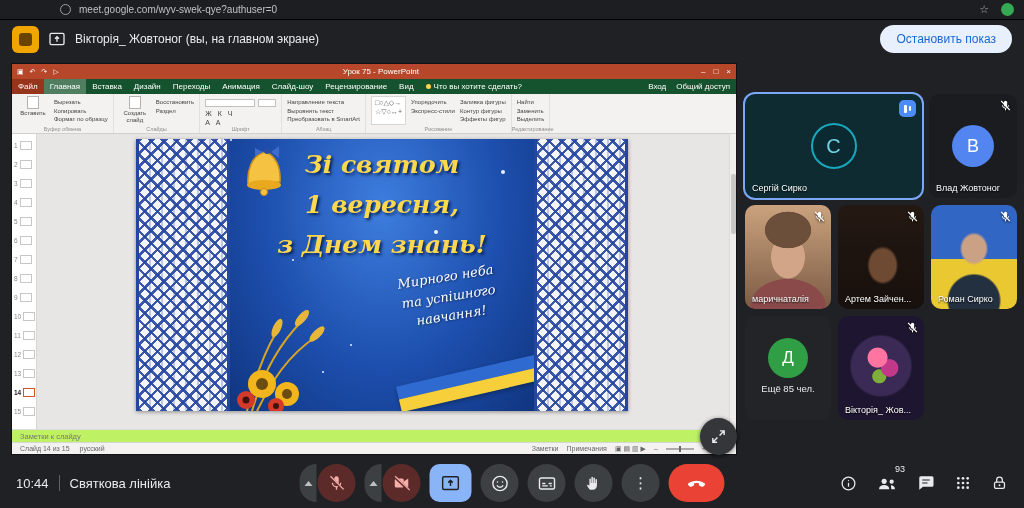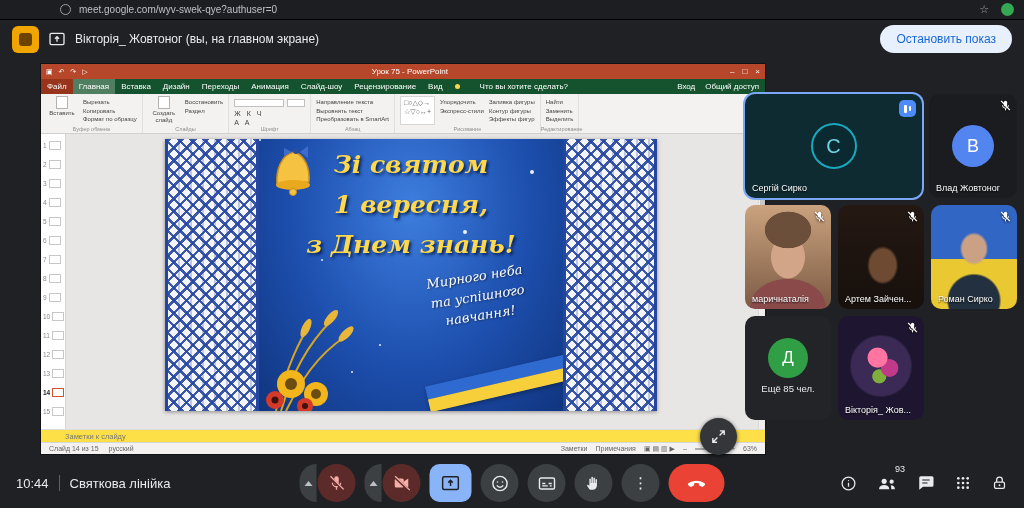--- a/index.html
+++ b/index.html
@@ -16,32 +16,32 @@
   .profile-avatar { width:13px; height:13px; border-radius:50%; background:#34a853; }
 
   
   .share-banner { position:absolute; top:20px; left:0; width:100%; height:38px; display:flex; align-items:center; padding:0 12px; gap:10px; }
   .favicon { width:27px; height:27px; border-radius:6px; background:#f0a500; display:flex; align-items:center; justify-content:center; }
   .favicon .inner { width:13px; height:13px; border-radius:3px; background:#6b4300; }
   .banner-text { color:#e8eaed; font-size:12px; }
   .stop-btn { margin-left:auto; background:#e8f0fe; color:#1967d2; border:none; border-radius:16px; padding:7px 16px; font-size:12px; font-family:inherit; cursor:pointer; }
 
   
-  .ppt { position:absolute; left:12px; top:64px; width:724px; height:390px; background:#e8e6e5; box-shadow:0 0 0 1px rgba(0,0,0,.45); font-family:"Liberation Sans",sans-serif;margin-left:29px; }
+  .ppt { position:absolute; left:12px; top:64px; width:724px; height:390px; background:#e8e6e5; box-shadow:0 0 0 1px rgba(0,0,0,.45); font-family:"Liberation Sans",sans-serif; }
   .ppt-title { height:15px; background:#b7472a; display:flex; align-items:center; color:#fff; font-size:8px; padding:0 5px; }
   .qat { font-size:7px; letter-spacing:2px; white-space:nowrap; }
   .ppt-title-text { flex:1; text-align:center; }
   .win-controls { display:flex; gap:8px; font-size:8px; }
   .win-controls span { cursor:default; }
 
   .ppt-menu { height:15px; background:#14532d; display:flex; align-items:center; color:#fff; font-size:8px; }
   .ppt-tab { padding:0 6px; height:100%; display:flex; align-items:center; white-space:nowrap; }
   .ppt-tab.file { background:#96341c; }
   .ppt-tab.active { background:rgba(255,255,255,.25); }
-  .tellme { display:flex; align-items:center; gap:20px; margin-left:6px; white-space:nowrap; }
+  .tellme { display:flex; align-items:center; gap:3px; margin-left:6px; white-space:nowrap; }
   .bulb { width:5px; height:5px; border-radius:50%; background:#ffd54f; }
   .menu-right { margin-left:auto; display:flex; gap:10px; padding-right:6px; white-space:nowrap; }
 
   .ppt-ribbon { height:40px; background:#f4f2f1; border-bottom:1px solid #d2d0cf; display:flex; color:#444; overflow:hidden; }
   .rgroup { border-right:1px solid #e2e0df; position:relative; padding:2px 5px 8px 5px; display:flex; gap:5px; }
   .glabel { position:absolute; bottom:1px; left:0; right:0; text-align:center; font-size:5.5px; color:#908e8c; }
   .bigbtn { display:flex; flex-direction:column; align-items:center; width:32px; font-size:6px; text-align:center; color:#444; line-height:1.1; }
   .bicon { width:12px; height:13px; border:1px solid #b5b3b1; background:#fff; margin-bottom:1px; }
   .smallcol { display:flex; flex-direction:column; gap:2.5px; font-size:6px; padding-top:3px; white-space:nowrap; }
   .fontrow { display:flex; gap:3px; }
@@ -74,21 +74,21 @@
   .s-wish { position:absolute; right:8px; top:128px; width:155px; color:#fff; font-family:"DejaVu Serif",serif; font-style:italic; font-size:13px; line-height:1.5; text-align:center; transform:rotate(-9deg); text-shadow:1px 1px 2px rgba(0,0,0,.5); }
   .bell-svg { position:absolute; left:5px; top:3px; }
   .bouquet { position:absolute; left:2px; bottom:0; }
   .flag { position:absolute; right:-18px; bottom:16px; width:155px; height:26px; transform:rotate(-13deg); box-shadow:0 2px 4px rgba(0,0,0,.3); }
   .flag .b { height:13px; background:#2f6ad0; }
   .flag .y { height:13px; background:#f6cf3a; }
   .sparkles { position:absolute; left:0; top:0; width:2px; height:2px; border-radius:50%; background:#fff; opacity:.9;
     box-shadow:30px 40px 0 1px #fff, 272px 32px 0 1px #fff, 250px 150px 0 #fff, 62px 120px 0 #fff,
                205px 92px 0 1px #fff, 120px 205px 0 #fff, 283px 222px 0 1px #fff, 92px 232px 0 #fff; }
 
-  .notes-bar { height:13px; background:#fde047; border-top:1px solid #ddd; display:flex; align-items:center; padding-left:24px; font-size:7.5px; color:#777; }
+  .notes-bar { height:13px; background:#bef264; border-top:1px solid #ddd; display:flex; align-items:center; padding-left:8px; font-size:7.5px; color:#777; }
   .status-bar { height:12px; background:#f4f2f1; border-top:1px solid #d8d6d5; display:flex; align-items:center; font-size:7px; color:#666; padding:0 8px; gap:10px; }
   .status-right { margin-left:auto; display:flex; gap:8px; align-items:center; }
   .zoom-slider { width:28px; height:2px; background:#adabab; position:relative; }
   .zoom-slider i { position:absolute; left:13px; top:-2px; width:2px; height:6px; background:#666; }
 
   
   .expand-btn { position:absolute; left:700px; top:418px; width:37px; height:37px; border-radius:50%; background:#35363a; display:flex; align-items:center; justify-content:center; box-shadow:0 1px 4px rgba(0,0,0,.6); cursor:pointer; }
 
   
   .pgrid { position:absolute; left:745px; top:94px; width:272px; display:flex; flex-direction:column; gap:7px; }

